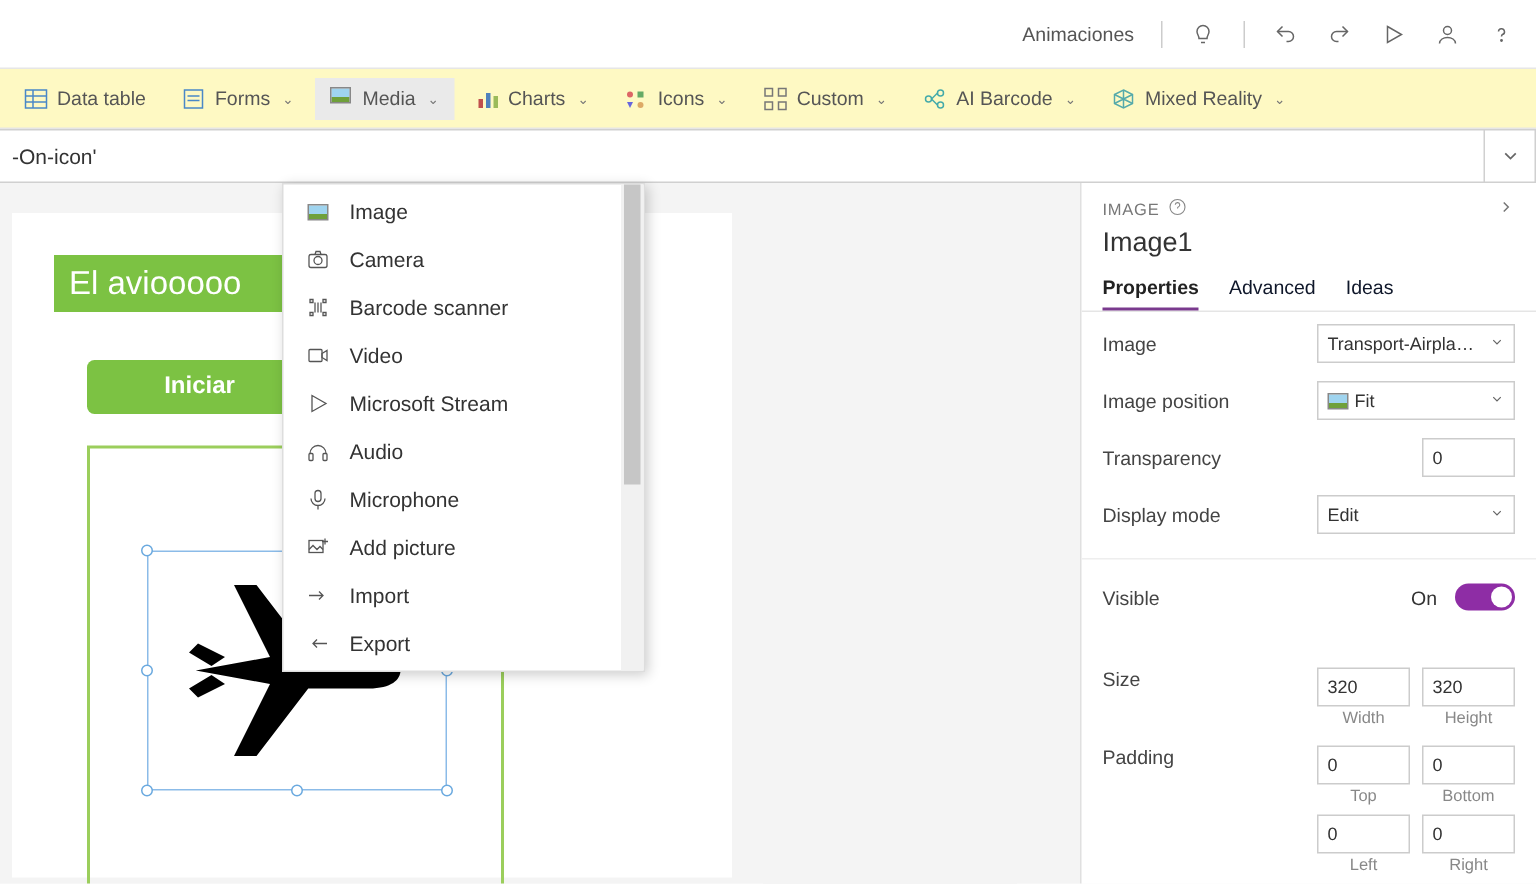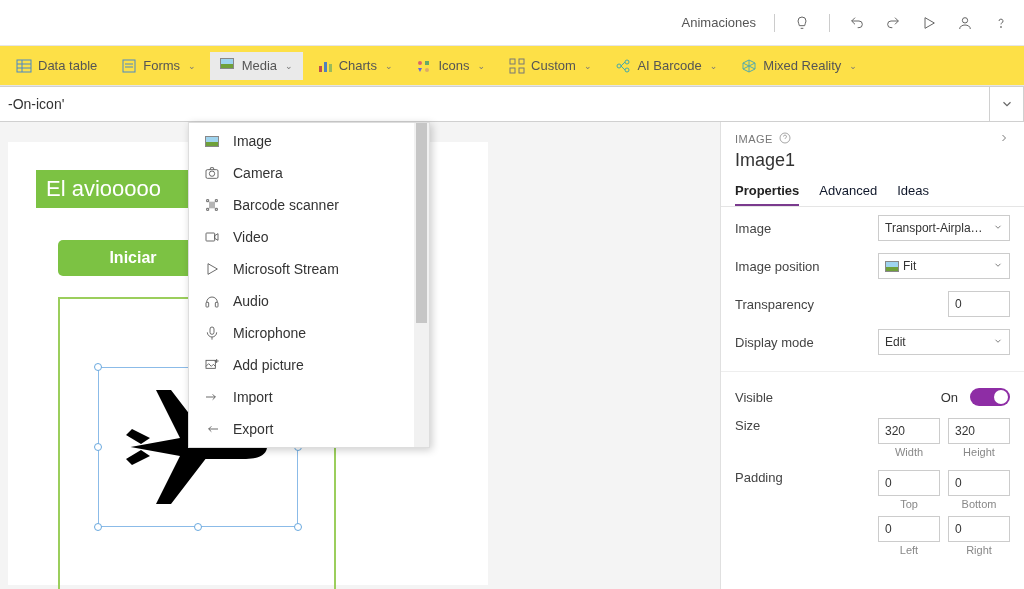--- a/index.html
+++ b/index.html
@@ -6,21 +6,21 @@
 body { width: 1024px; height: 589px; overflow: hidden; background: #fff; color: #333; font-size: 13px; }
 
 
 .titlebar { height: 46px; display: flex; justify-content: flex-end; align-items: center; gap: 18px; padding: 0 14px; border-bottom: 1px solid #e6e6e6; }
 .titlebar .label { color: #555; font-size: 13px; }
 .titlebar .sep { width: 1px; height: 18px; background: #ccc; }
 .titlebar .ticon { width: 18px; color: #666; display: flex; justify-content: center; }
 .titlebar .ticon svg { width: 16px; height: 16px; stroke: #666; fill: none; stroke-width: 1.5; }
 
 
-.ribbon { height: 40px; display: flex; align-items: center; gap: 4px; padding: 0 6px; border-bottom: 1px solid #e6e6e6; background: #fde047; }
+.ribbon { height: 40px; display: flex; align-items: center; gap: 4px; padding: 0 6px; border-bottom: 1px solid #e6e6e6; background: #fef9c3; }
 .ribbon-item { display: flex; align-items: center; gap: 6px; padding: 6px 10px; color: #555; cursor: pointer; }
 .ribbon-item.active { background: #eaeaea; }
 .ribbon-item .ricon { width: 16px; height: 16px; display: inline-flex; }
 .ribbon-item .ricon svg { width: 16px; height: 16px; }
 .ribbon-item .caret { font-size: 9px; color: #777; margin-left: 2px; }
 .ribbon-item .rlabel { font-size: 13px; }
 
 
 .formulabar { height: 36px; display: flex; align-items: stretch; }
 .formulabar input { flex: 1; border: 1px solid #d0d0d0; border-left: none; padding: 0 8px; font-size: 14px; color: #333; outline: none; }
@@ -410,21 +410,21 @@
 
       <div class="prop-row">
         <span class="plabel">Visible</span>
         <div class="pval">
           <span class="on-text">On</span>
           <div class="toggle"></div>
         </div>
       </div>
 
 
-      <div class="prop-row" style="align-items:flex-start;">
+      <div class="prop-row" style="align-items:flex-start;margin-top:26px;">
         <span class="plabel">Size</span>
         <div class="dual-col">
           <div class="dual-row">
             <input class="num-input" value="320" style="">
             <input class="num-input" value="320" style="">
           </div>
           <div class="dual-lbls">
             <span>Width</span>
             <span>Height</span>
           </div>

